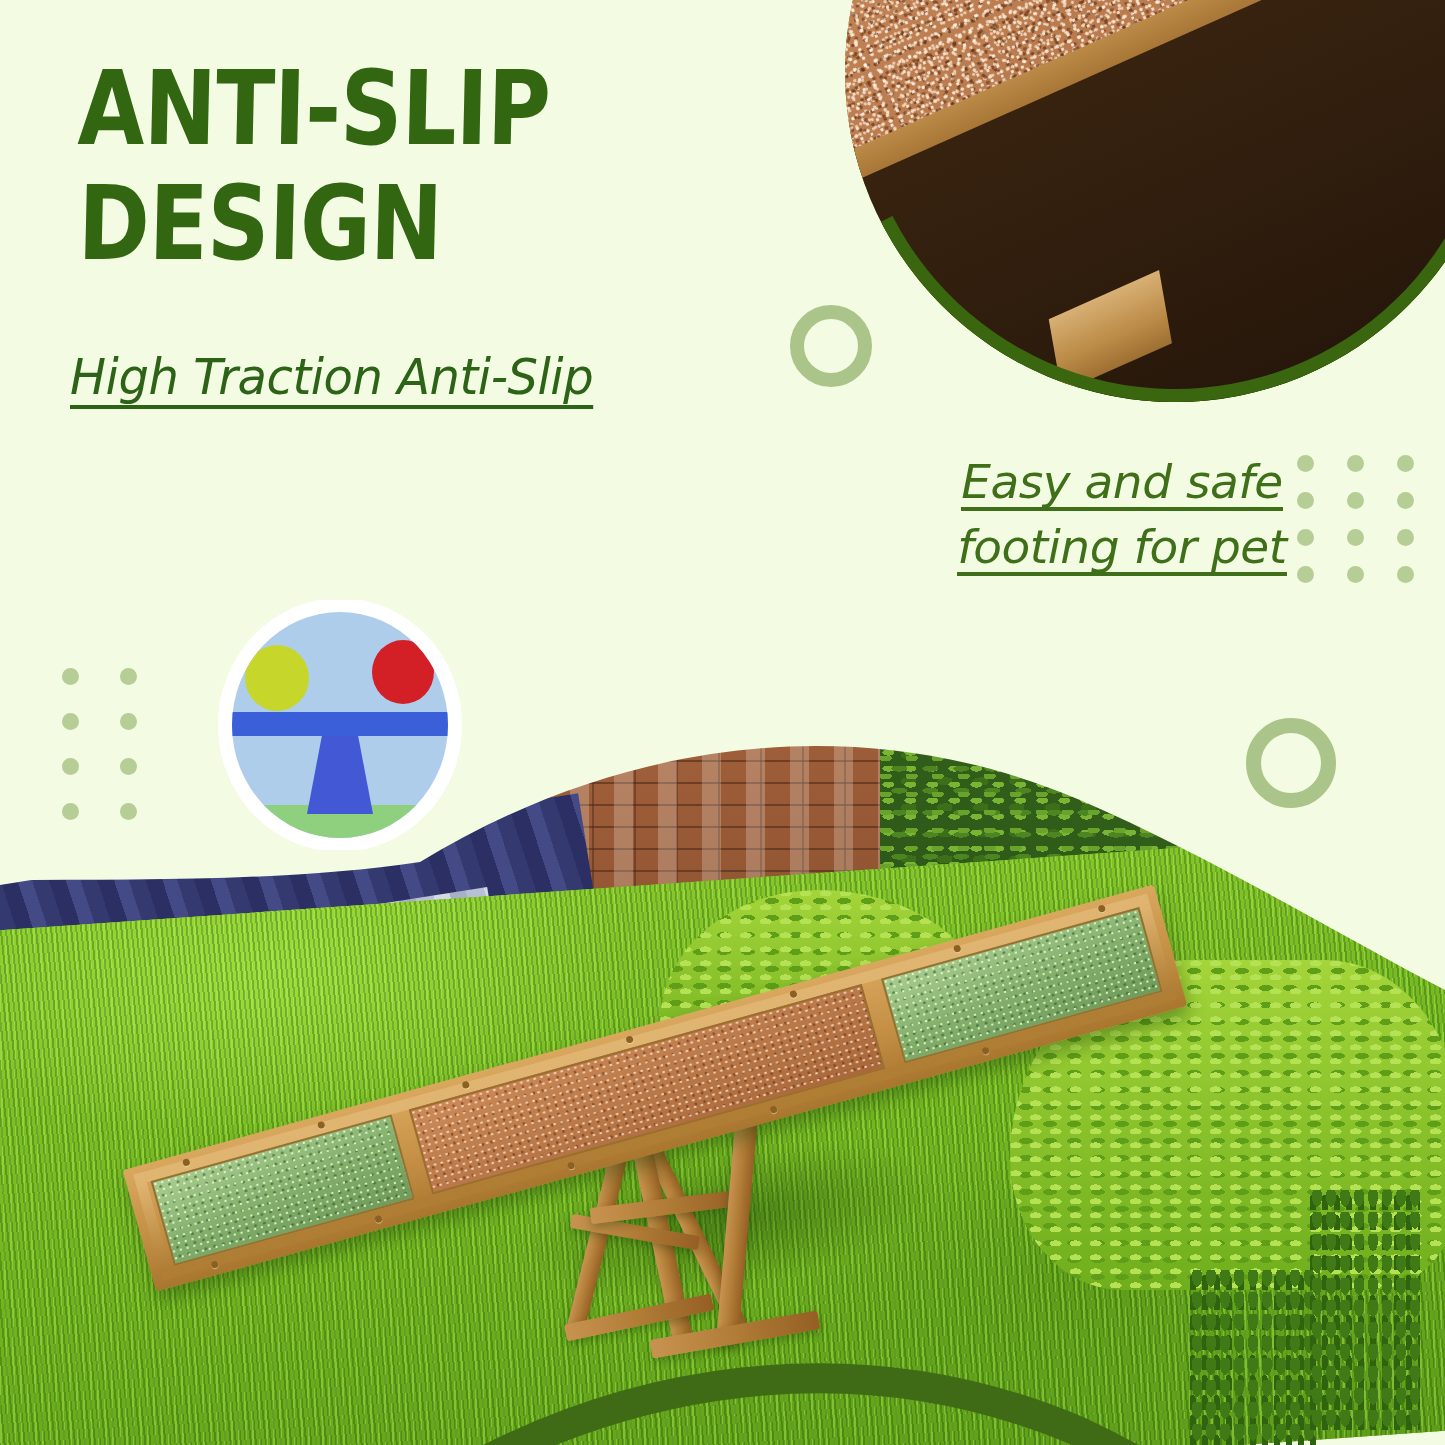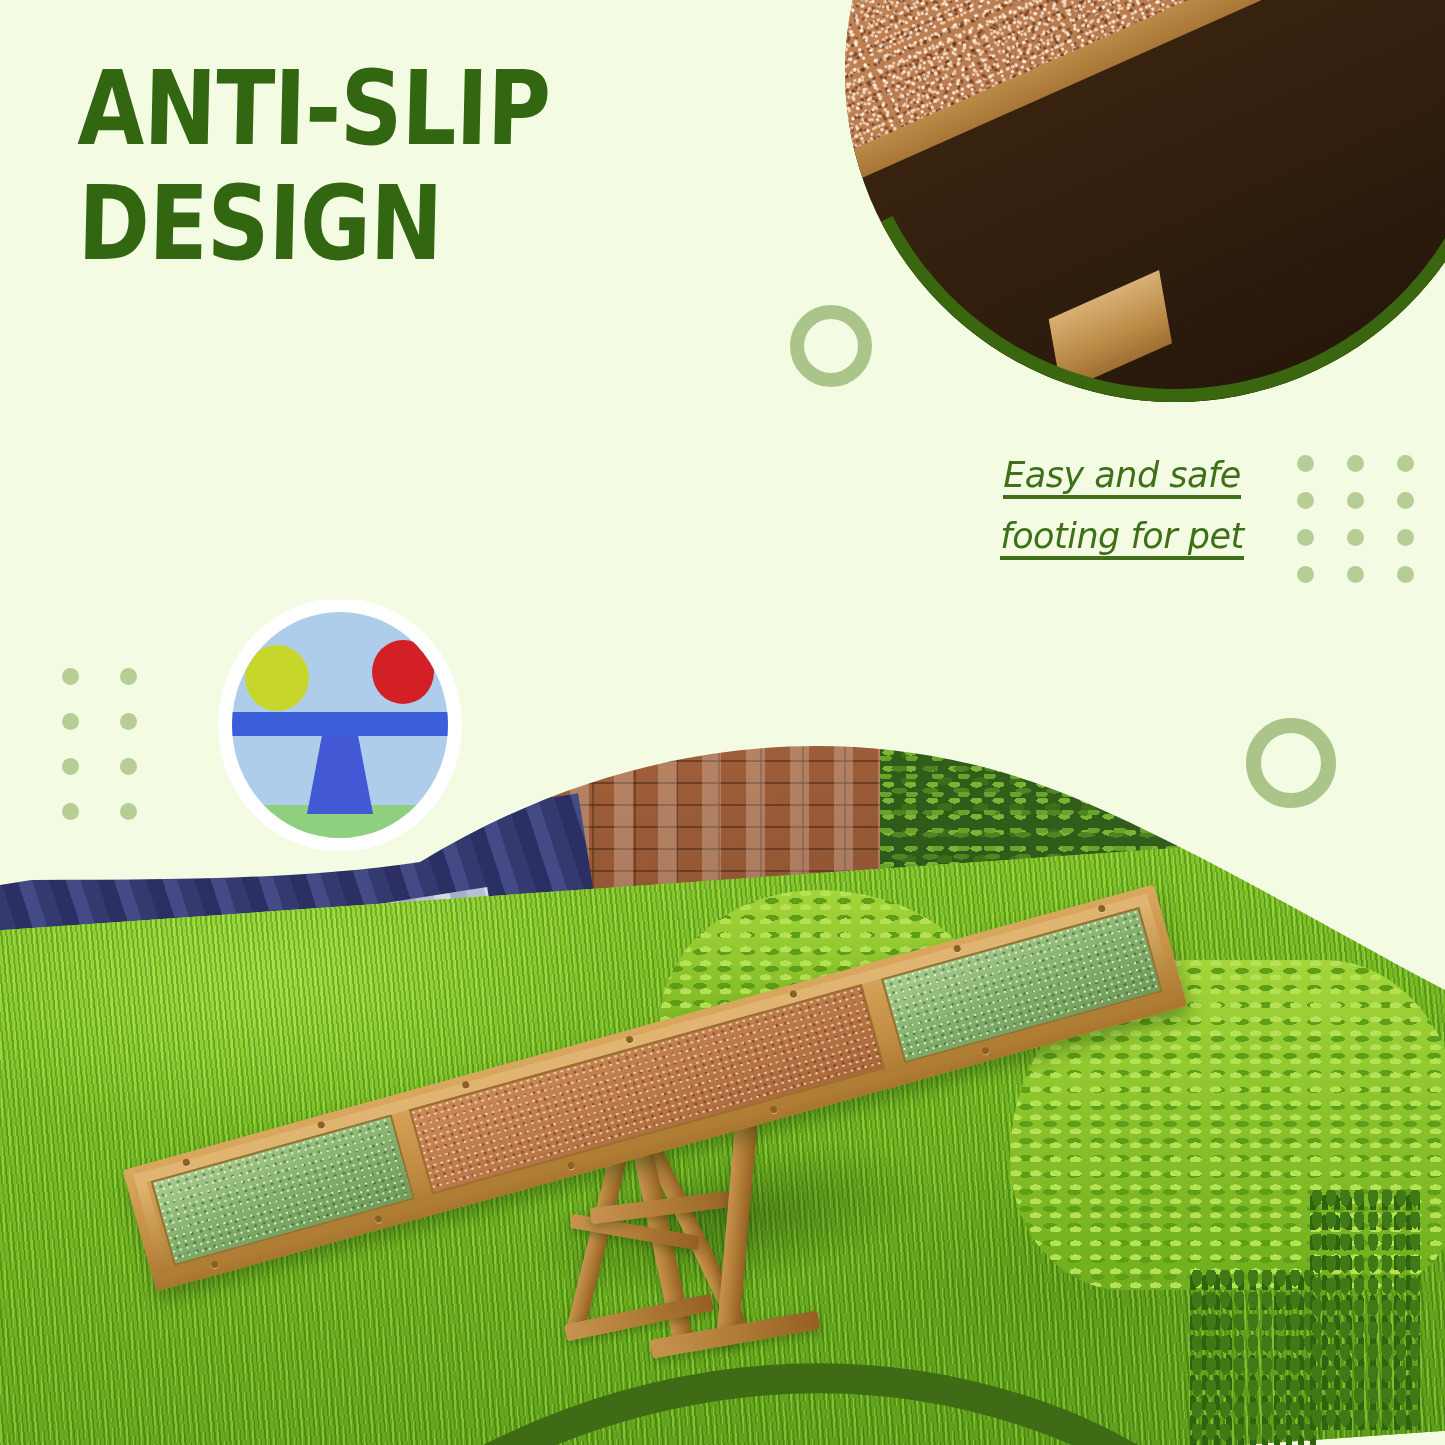--- a/index.html
+++ b/index.html
@@ -90,29 +90,29 @@
   #caption-right {
     position: absolute;
     left: 932px; top: 458px;
     width: 380px;
     text-align: center;
   }
   .caption-line {
     display: inline-block;
     font-family: "DejaVu Sans", sans-serif;
     font-style: italic;
-    font-size: 35px;
+    font-size: 47px;
     line-height: 1.0;
     color: #3f7019;
     letter-spacing: -0.5px;
     border-bottom: 4px solid #3f7019;
     padding-bottom: 2px;
     white-space: nowrap;
   }
-  #caption-line-2 { margin-top: 20px; text-align: center; }
+  #caption-line-2 { margin-top: 12px; text-align: center; }
 
   
   #detail-photo {
     position: absolute;
     left: 845px; top: -258px;
     width: 660px; height: 660px;
     border-radius: 50%;
     overflow: hidden;
   }
   #detail-photo-inner {
@@ -421,20 +421,21 @@
     </div>
   </div>
   <div id="detail-arc"></div>
 
   <div id="headline">
     <div class="headline-line" id="headline-line-1">ANTI-SLIP</div>
     <div class="headline-line" id="headline-line-2">DESIGN</div>
   </div>
 
   <div id="subhead">
+    <div><span class="subhead-line" id="subhead-line-1">High Traction Anti-Slip</span></div>
   </div>
 
   <div id="caption-right">
     <div><span class="caption-line" id="caption-line-1">Easy and safe</span></div>
     <div><span class="caption-line" id="caption-line-2">footing for pet</span></div>
   </div>
 
   <div id="scene-wrap">
     <div id="scene-clip">
       <div class="sc-brick"></div>

